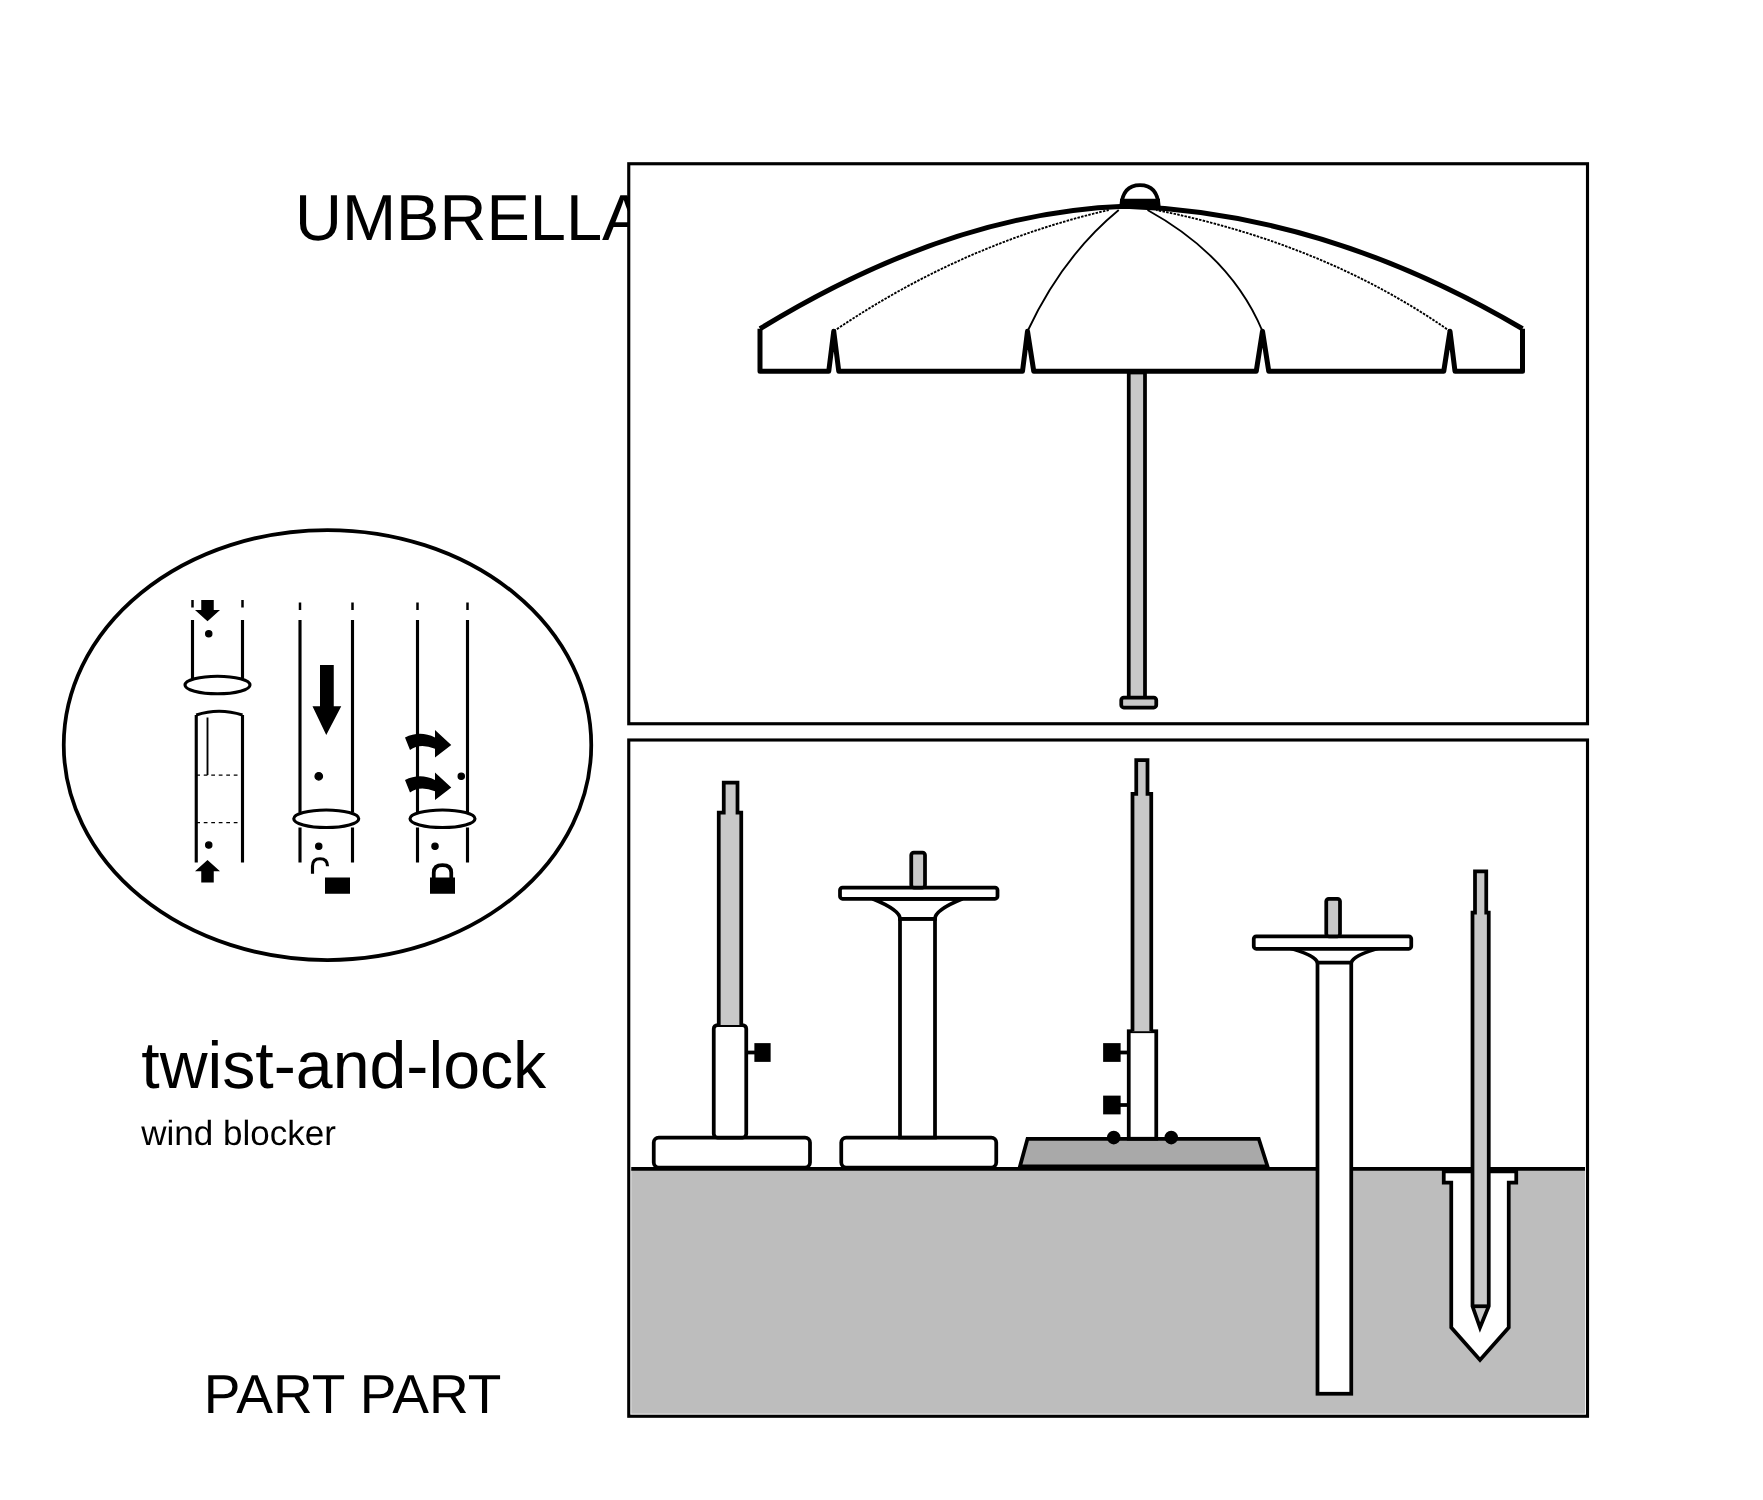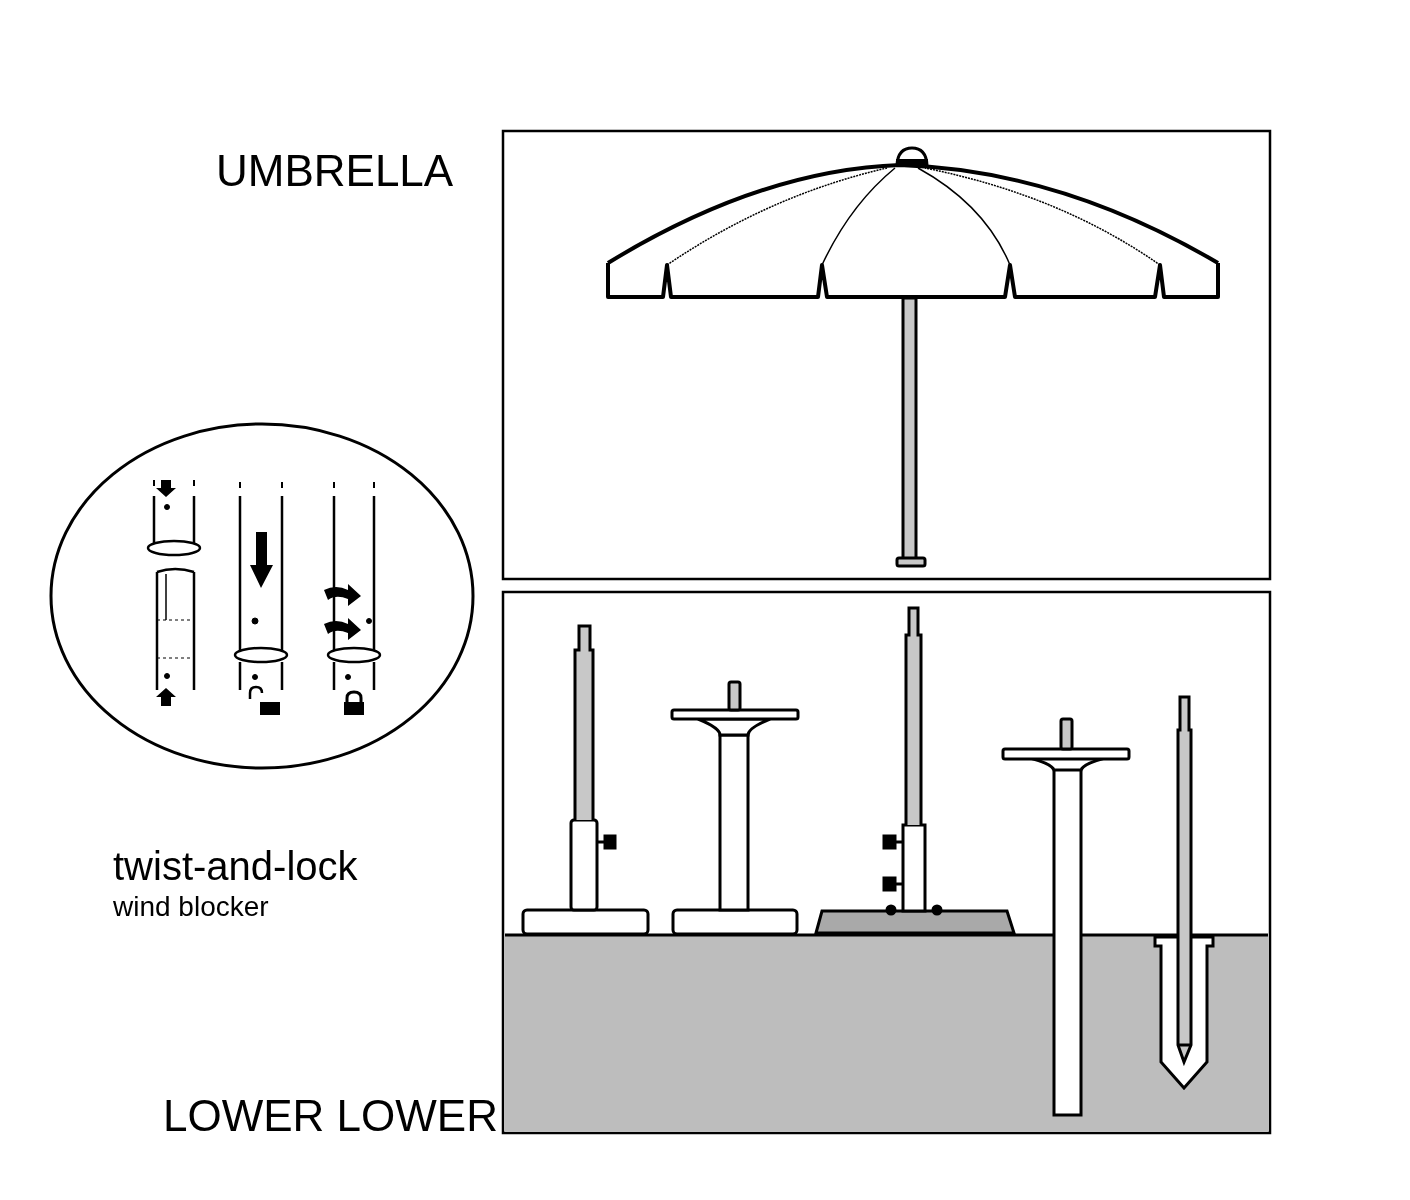--- a/index.html
+++ b/index.html
@@ -1,30 +1,30 @@
 <!DOCTYPE html>
 <html><head>
   <meta charset="utf-8">
   <style>
     html, body { margin: 0; padding: 0; background: #ffffff; }
     body { width: 1410px; height: 1200px; position: relative; overflow: hidden; font-family: "Liberation Sans", sans-serif; }
     .label { position: absolute; color: #000; font-family: "Liberation Sans", sans-serif; white-space: nowrap; line-height: 1; }
-    #lbl-umbrella { left: 216px; top: 149px; font-size: 44px; letter-spacing: 0px; }
-    #lbl-twist { left: 113px; top: 826px; font-size: 40px; margin-top: 20px; }
+    #lbl-umbrella { left: 236px; top: 149px; font-size: 52px; letter-spacing: 0px; }
+    #lbl-twist { left: 113px; top: 826px; font-size: 53px; }
     #lbl-wind { left: 113px; top: 893px; font-size: 28px; }
     #lbl-lower { left: 163px; top: 1094px; font-size: 44px; }
     svg#diagram { position: absolute; left: 0; top: 0; }
   </style>
 </head>
 <body>
 
 <div class="label" id="lbl-umbrella">UMBRELLA</div>
 <div class="label" id="lbl-twist">twist-and-lock</div>
 <div class="label" id="lbl-wind">wind blocker</div>
-<div class="label" id="lbl-lower">LOWER LOWER</div>
+<div class="label" id="lbl-lower">PART PART</div>
 
 <svg id="diagram" width="1410" height="1200" viewBox="0 0 1410 1200" xmlns="http://www.w3.org/2000/svg">
 
   <g>
     <rect x="503" y="131" width="767" height="448" fill="#fff" stroke="#000" stroke-width="2.5"></rect>
     <g fill="none" stroke="#000" stroke-linejoin="round">
 
       <path d="M608,263 Q760,170 900,165 Q1060,170 1218,263" stroke-width="4"></path>
 
       <path d="M608,263 L608,297 L663,297 L667,265 L671,297 L818,297 L822,265 L827,297 L1005,297 L1010,265 L1015,297 L1155,297 L1160,265 L1164,297 L1218,297 L1218,263" stroke-width="4"></path>

